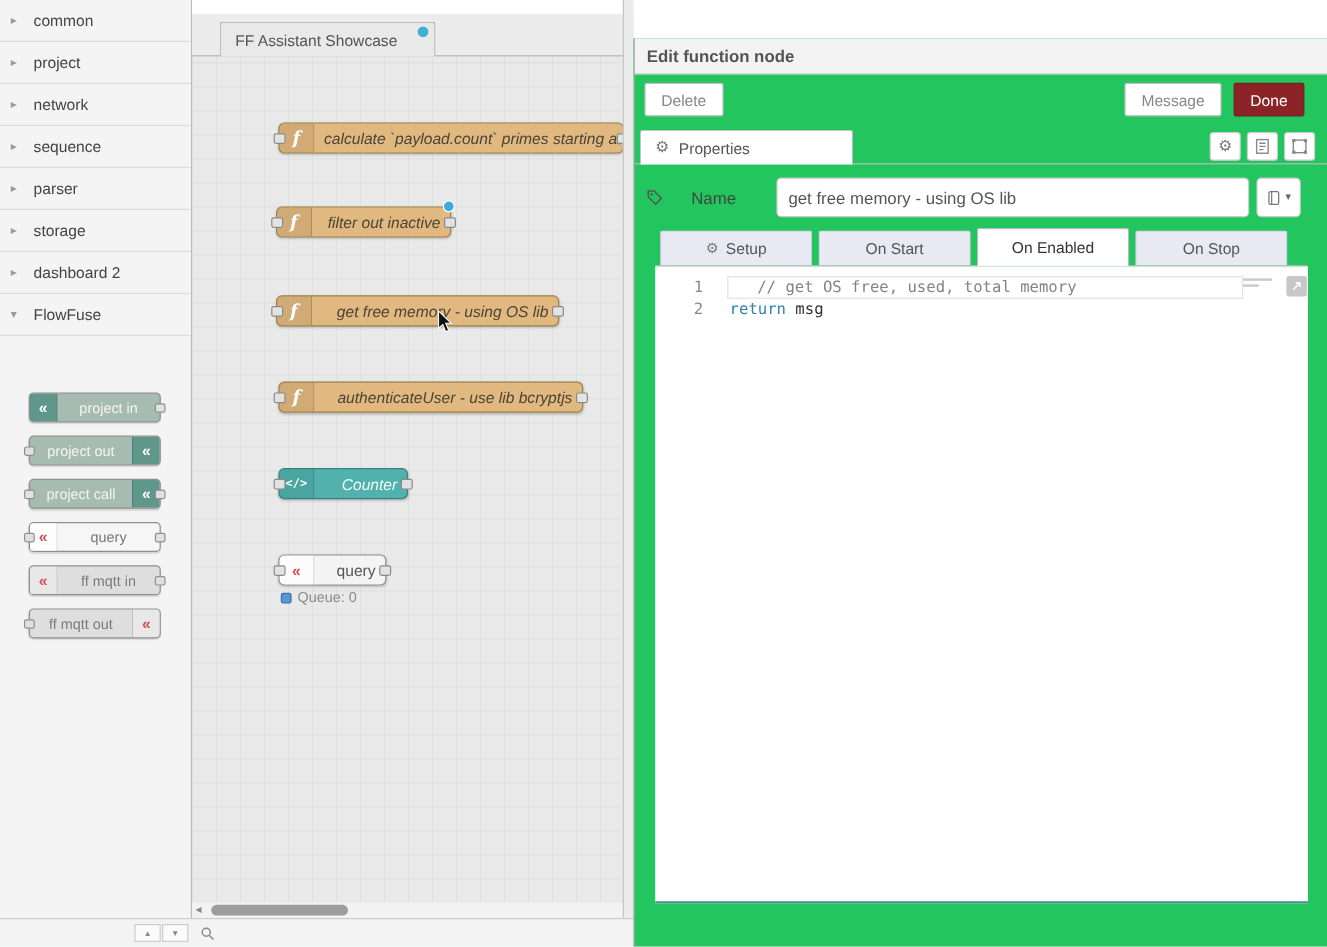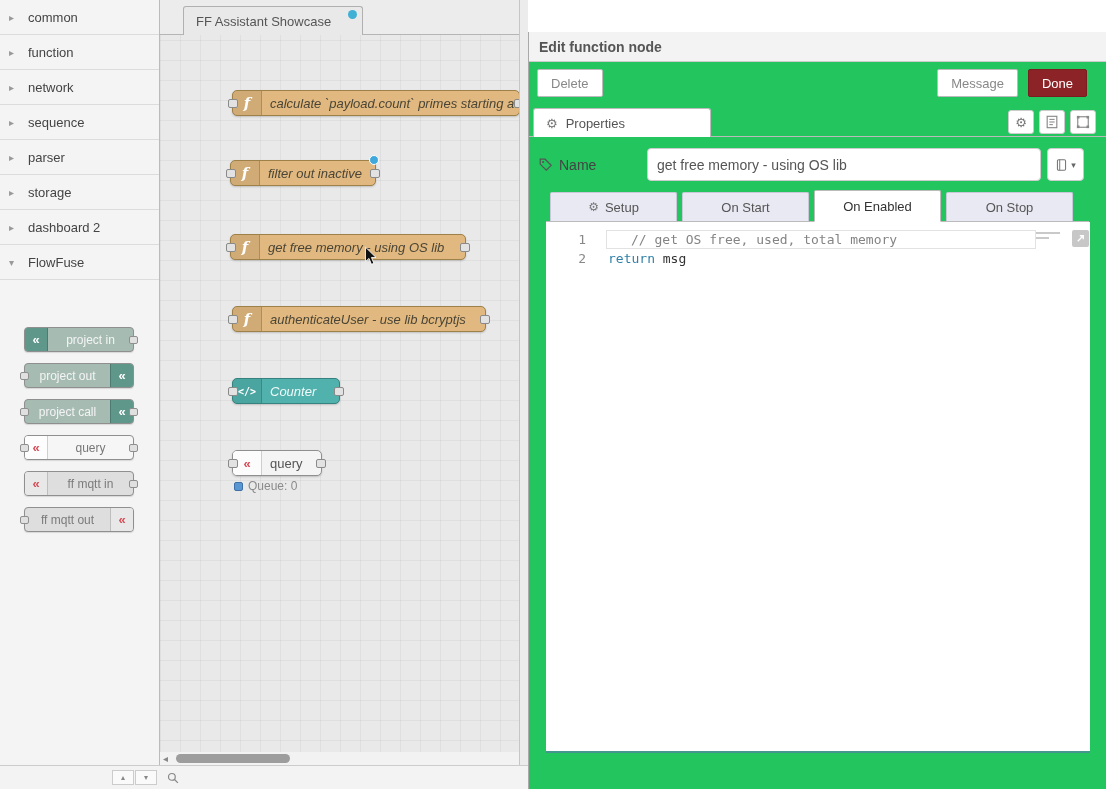--- a/index.html
+++ b/index.html
@@ -24,24 +24,24 @@
   .proj { background:#a6bcb3; color:#f4f4f4; }
   .proj .picon { background:#5f978b; color:#fff; }
   .qnode { background:#f6f6f6; color:#777; }
   .qnode .picon { background:#fdfdfd; color:#d84a55; }
   .mqtt { background:#dedede; color:#7b7b7b; }
   .mqtt .picon { background:#e8e8e8; color:#d84a55; }
   .pport { position:absolute; width:9px; height:8px; background:#e0e0e0; border:1px solid #8f8f8f; border-radius:2px; top:8px; }
   .pport.l { left:-5px; } .pport.r { right:-5px; }
 
   
-  #canvas { position:absolute; left:160px; top:0; width:368px; height:752px; overflow:hidden;
+  #canvas { position:absolute; left:160px; top:12px; width:368px; height:752px; overflow:hidden;
     background-color:#e9e9e9;
     background-image:linear-gradient(rgba(0,0,0,0.045) 1px,transparent 1px),linear-gradient(90deg,rgba(0,0,0,0.045) 1px,transparent 1px);
-    background-size:20px 20px; }
+    background-size:20px 20px;text-align:right; }
   #tabbar { position:absolute; left:0; top:0; right:0; height:35px; background:#ececec; border-bottom:1px solid #b5b5b5; }
   #flowtab { position:absolute; left:23px; top:6px; width:180px; height:29px; background:#e9e9e9; border:1px solid #b0b0b0; border-bottom:none; border-radius:3px 3px 0 0; display:flex; align-items:center; padding:0 12px; font-size:13px; color:#555; cursor:pointer; }
   .tabdot { position:absolute; right:5px; top:3px; width:9px; height:9px; border-radius:50%; background:#41b0d5; }
 
   .cnode { position:absolute; height:26px; border:1px solid; border-radius:5px; display:flex; align-items:center; font-style:italic; font-size:13px; box-shadow:0 1px 2px rgba(0,0,0,0.18); cursor:move; }
   .cnode .nlbl { flex:1; padding:0 8px; white-space:nowrap; overflow:hidden; }
   .nicon { width:29px; height:100%; flex:0 0 29px; display:flex; align-items:center; justify-content:center; background:rgba(0,0,0,0.07); border-right:1px solid rgba(0,0,0,0.18); border-radius:4px 0 0 4px; }
   .func { background:#e1b87f; border-color:#9d8149; color:#4a4536; }
   .func .nicon { color:#fff; font-family:"DejaVu Serif",serif; font-weight:bold; font-style:italic; font-size:15px; }
   .tmpl { background:#50b1ad; border-color:#35827f; color:#f2fafa; }
@@ -71,21 +71,21 @@
   .btn.primary { background:#8c2327; border-color:#7a1d20; color:#fff; }
   .spacer { flex:1; }
 
   .tabrow { position:relative; height:29px; margin-top:4px; border-bottom:1px solid #bbb; }
   .proptab { position:absolute; left:4px; top:0; width:178px; height:29px; background:#fff; border:1px solid #bbb; border-bottom:none; border-radius:3px 3px 0 0; display:flex; align-items:center; gap:8px; padding:0 12px; font-size:13px; color:#555; z-index:2; cursor:pointer; }
   .proptab .gear { color:#777; font-size:13px; }
   .tabicons { position:absolute; right:10px; top:2px; display:flex; gap:5px; }
   .tico { width:26px; height:24px; border:1px solid #ccc; border-radius:3px; background:#fff; display:flex; align-items:center; justify-content:center; color:#777; font-size:13px; cursor:pointer; }
 
   .namerow { display:flex; align-items:center; padding:11px 0 0 10px; height:44px; }
-  .namelbl { display:flex; align-items:center; gap:7px; width:108px; font-size:14px; color:#444; }
+  .namelbl { display:flex; align-items:center; gap:24px; width:108px; font-size:14px; color:#444; }
   #nameinput { width:394px; height:33px; border:1px solid #ccc; border-radius:4px; padding:0 9px; font-size:14px; color:#555; font-family:inherit; }
   .bookbtn { width:37px; height:33px; border:1px solid #ccc; border-radius:4px; background:#fff; display:flex; align-items:center; justify-content:center; gap:3px; color:#777; margin-left:6px; cursor:pointer; }
   .caret { font-size:9px; color:#666; }
 
   .functabs { position:relative; margin:9px 17px 0 17px; height:32px; border-bottom:1px solid #bbb; display:flex; align-items:flex-end; gap:5px; padding-left:4px; }
   .ftab { width:127px; height:29px; background:#e9e9f4; border:1px solid #c8c8d8; border-bottom:none; border-radius:2px 2px 0 0; display:flex; align-items:center; justify-content:center; gap:6px; font-size:13px; color:#555; cursor:pointer; }
   .ftab .gear { color:#777; font-size:12px; }
   .ftab.active { height:32px; background:#fff; border-color:#bbb; border-bottom:1px solid #fff; margin-bottom:-1px; color:#333; z-index:2; }
 
   .editor { position:relative; margin:0 16px 0 17px; height:531px; background:#fff; font-family:"DejaVu Sans Mono",monospace; font-size:13px; cursor:text; }
@@ -115,21 +115,21 @@
 <div id="root">
 
   <div id="palette">
 
     <div class="pcat">
       <span class="chev">▸</span>
       <span class="lbl">common</span>
     </div>
     <div class="pcat">
       <span class="chev">▸</span>
-      <span class="lbl">function</span>
+      <span class="lbl">project</span>
     </div>
     <div class="pcat">
       <span class="chev">▸</span>
       <span class="lbl">network</span>
     </div>
     <div class="pcat">
       <span class="chev">▸</span>
       <span class="lbl">sequence</span>
     </div>
     <div class="pcat">

